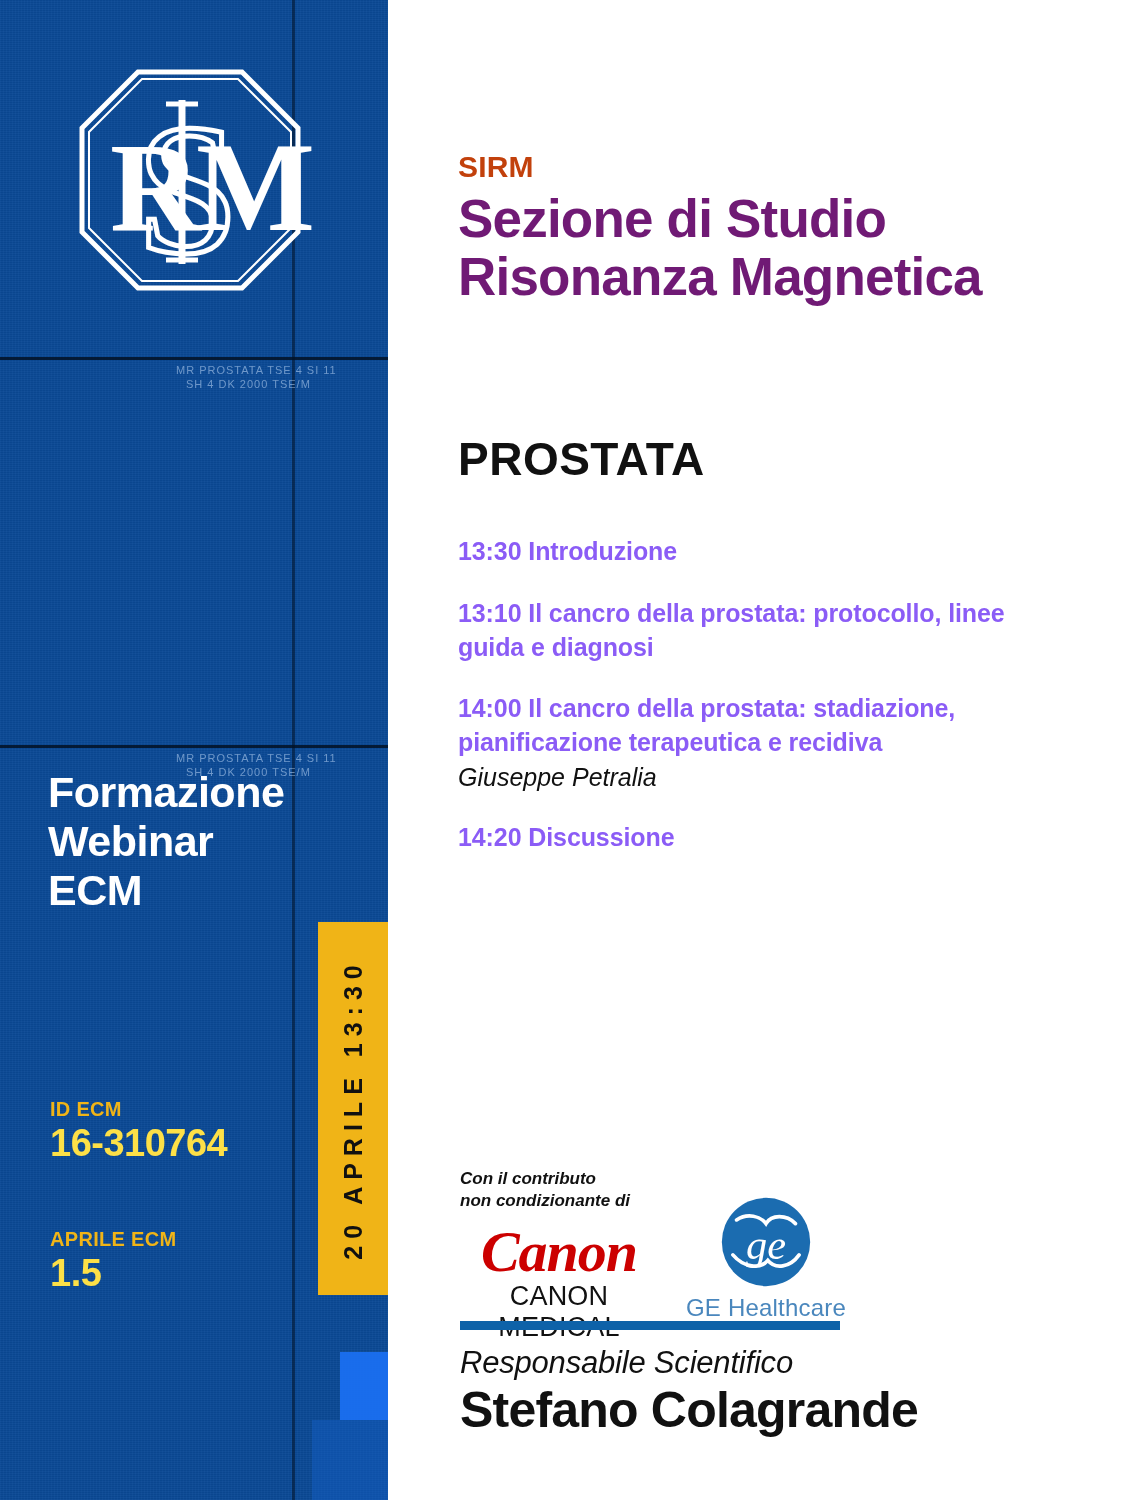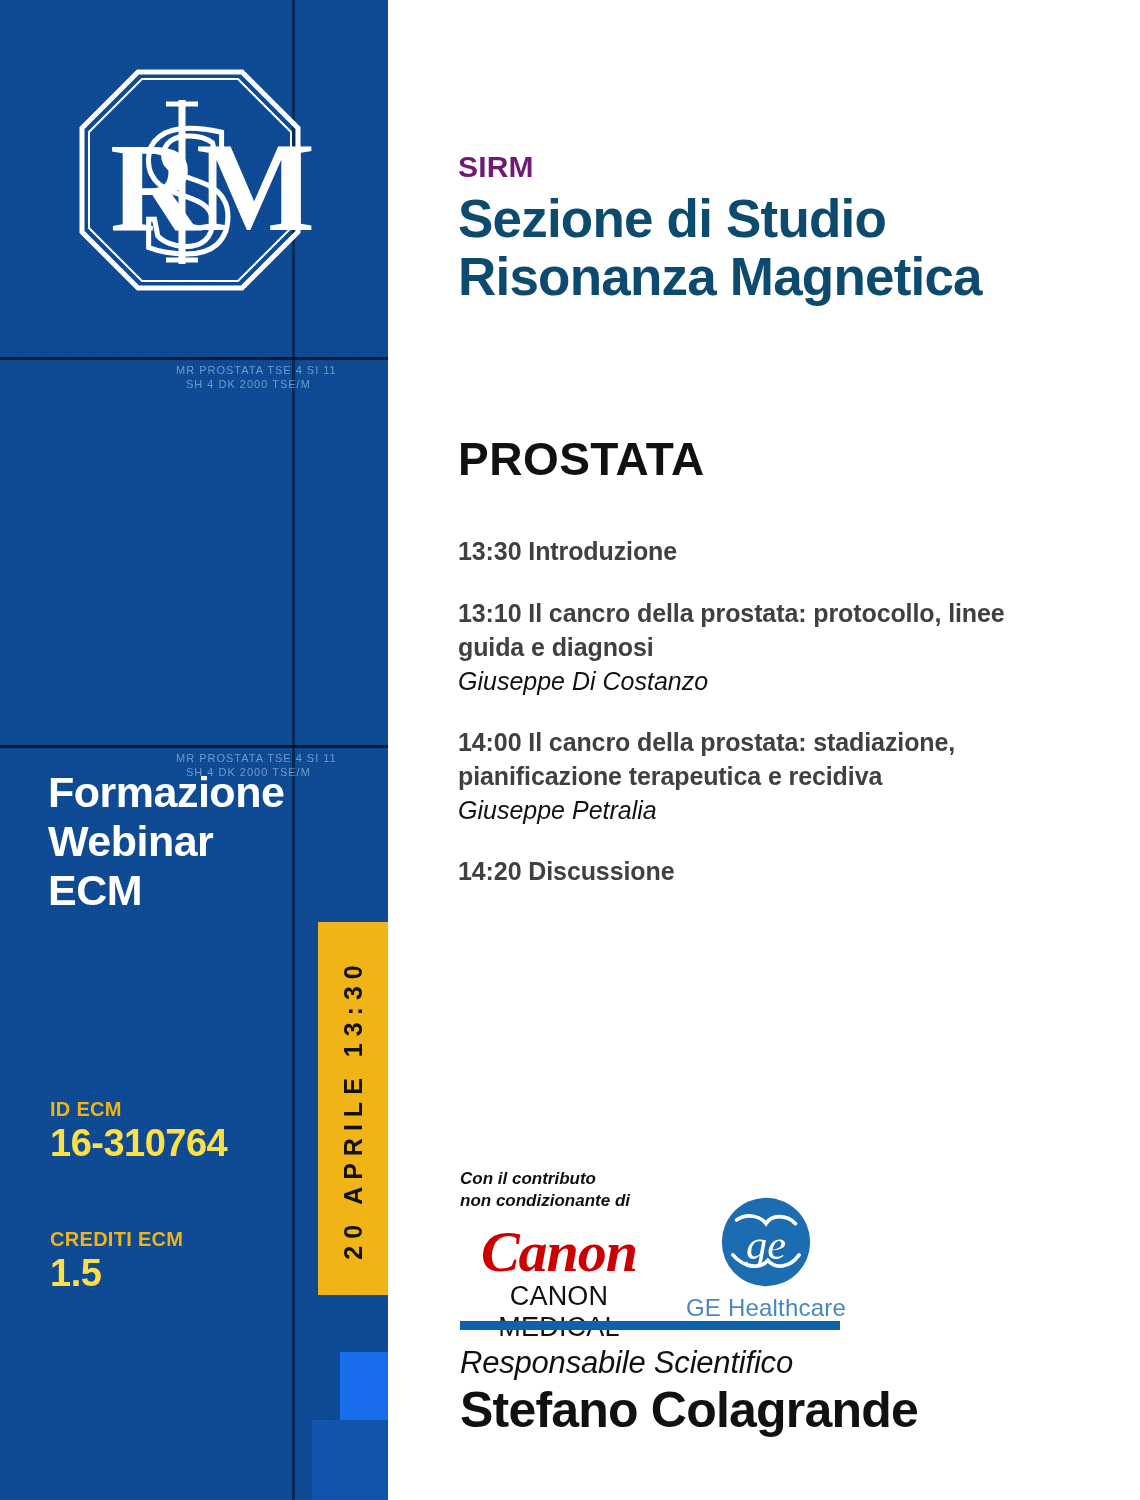--- a/index.html
+++ b/index.html
@@ -148,28 +148,28 @@
   .right-col {
     position: absolute;
     left: 458px; top: 0;
     width: 600px; height: 1500px;
   }
   .kicker {
     position: absolute;
     top: 150px; left: 0;
     font-size: 30px;
     font-weight: bold;
-    color: #701a75;
+    color: #c2410c;
     letter-spacing: .2px;
   }
   .headline {
     position: absolute;
     top: 190px; left: 0;
     width: 600px;
-    color: #0c4a6e;
+    color: #701a75;
     font-weight: bold;
     font-size: 53px;
     line-height: 1.1;
     letter-spacing: -0.8px;
   }
   .headline div { white-space: nowrap; }
 
   .topic {
     position: absolute;
     top: 432px; left: 0;
@@ -183,21 +183,21 @@
   .program {
     position: absolute;
     top: 535px; left: 0;
     width: 580px;
   }
   .prog-item { margin-bottom: 28px; }
   .prog-title {
     font-weight: bold;
     font-size: 25px;
     line-height: 1.35;
-    color: #404040;
+    color: #8b5cf6;
     letter-spacing: -0.1px;
   }
   .prog-speaker {
     font-style: italic;
     font-size: 25px;
     line-height: 1.3;
     color: #111111;
     margin-top: 1px;
   }
 
@@ -317,21 +317,21 @@
     <div>Webinar</div>
     <div>ECM</div>
   </div>
 
   <div class="ecm-group ecm-id">
     <div class="ecm-label">ID ECM</div>
     <div class="ecm-value">16-310764</div>
   </div>
 
   <div class="ecm-group ecm-credits">
-    <div class="ecm-label">CREDITI ECM</div>
+    <div class="ecm-label">APRILE ECM</div>
     <div class="ecm-value">1.5</div>
   </div>
 
   <div class="date-strip">
     <div class="date-strip-text">20 APRILE 13:30</div>
   </div>
 </div>
 
 <div class="right-col">
 
@@ -343,21 +343,20 @@
   </div>
 
   <div class="topic">PROSTATA</div>
 
   <div class="program">
     <div class="prog-item">
       <div class="prog-title">13:30 Introduzione</div>
     </div>
     <div class="prog-item">
       <div class="prog-title">13:10 Il cancro della prostata: protocollo, linee guida e diagnosi</div>
-      <div class="prog-speaker">Giuseppe Di Costanzo</div>
     </div>
     <div class="prog-item">
       <div class="prog-title">14:00 Il cancro della prostata: stadiazione, pianificazione terapeutica e recidiva</div>
       <div class="prog-speaker">Giuseppe Petralia</div>
     </div>
     <div class="prog-item">
       <div class="prog-title">14:20 Discussione</div>
     </div>
   </div>
 

